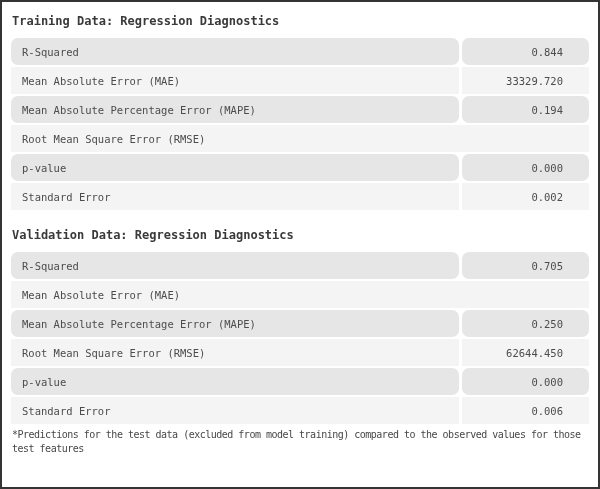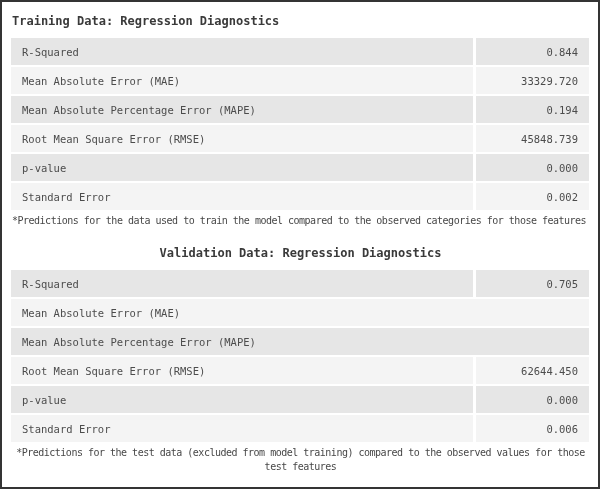--- a/index.html
+++ b/index.html
@@ -5,21 +5,21 @@
   * { box-sizing: border-box; margin: 0; padding: 0; }
   html, body { width: 600px; height: 489px; }
   body {
     font-family: "DejaVu Sans Mono", "Liberation Mono", monospace;
     background: var(--page-bg, #ffffff);
     border: 2px solid var(--border, #343434);
     padding: 10px 9px 8px 9px;
     overflow: hidden;
   }
   .section { width: 100%; }
-  .section + .section { margin-top: 18px; text-align: center; }
+  .section + .section { margin-top: 18px; }
   .section-title {
     font-size: 12px;
     font-weight: bold;
     color: var(--title-text, #3a3a3a);
     margin: 2px 0 10px 1px;
     white-space: nowrap;
   }
   .diag-table { margin-bottom: 4px; }
   .row {
     display: flex;
@@ -30,30 +30,30 @@
   }
   .row .label {
     flex: 1;
     display: flex;
     align-items: center;
     padding-left: 11px;
     white-space: nowrap;
     overflow: hidden;
   }
   .row .value {
-    width: 113px;
+    width: 127px;
     margin-left: 3px;
     display: flex;
     align-items: center;
     justify-content: flex-end;
-    padding-right: 11px;
+    padding-right: 26px;
     color: var(--value-text, #4c4c4c);
     white-space: nowrap;
   }
-  .row.odd .label, .row.odd .value { background: var(--row-odd-bg, #e6e6e6); }
+  .row.odd .label, .row.odd .value { background: var(--row-odd-bg, #e6e6e6); border-radius: 7px; }
   .row.even .label, .row.even .value { background: var(--row-even-bg, #f4f4f4); }
   .footnote {
     font-size: 10px;
     letter-spacing: -0.5px;
     line-height: 14px;
     color: var(--footnote-text, #474747);
     margin: 2px 0 0 1px;
   }
 </style>
 </head>
@@ -69,46 +69,45 @@
     <div class="row even">
       <div class="label">Mean Absolute Error (MAE)</div>
       <div class="value">33329.720</div>
     </div>
     <div class="row odd">
       <div class="label">Mean Absolute Percentage Error (MAPE)</div>
       <div class="value">0.194</div>
     </div>
     <div class="row even">
       <div class="label">Root Mean Square Error (RMSE)</div>
-      <div class="value">45848.739</div>
     </div>
     <div class="row odd">
       <div class="label">p-value</div>
       <div class="value">0.000</div>
     </div>
     <div class="row even">
       <div class="label">Standard Error</div>
       <div class="value">0.002</div>
     </div>
   </div>
-  <div class="footnote">*Predictions for the data used to train the model compared to the observed categories for those features</div>
 </div>
 
 <div class="section">
   <div class="section-title">Validation Data: Regression Diagnostics</div>
   <div class="diag-table">
     <div class="row odd">
       <div class="label">R-Squared</div>
       <div class="value">0.705</div>
     </div>
     <div class="row even">
       <div class="label">Mean Absolute Error (MAE)</div>
     </div>
     <div class="row odd">
       <div class="label">Mean Absolute Percentage Error (MAPE)</div>
+      <div class="value">0.250</div>
     </div>
     <div class="row even">
       <div class="label">Root Mean Square Error (RMSE)</div>
       <div class="value">62644.450</div>
     </div>
     <div class="row odd">
       <div class="label">p-value</div>
       <div class="value">0.000</div>
     </div>
     <div class="row even">

